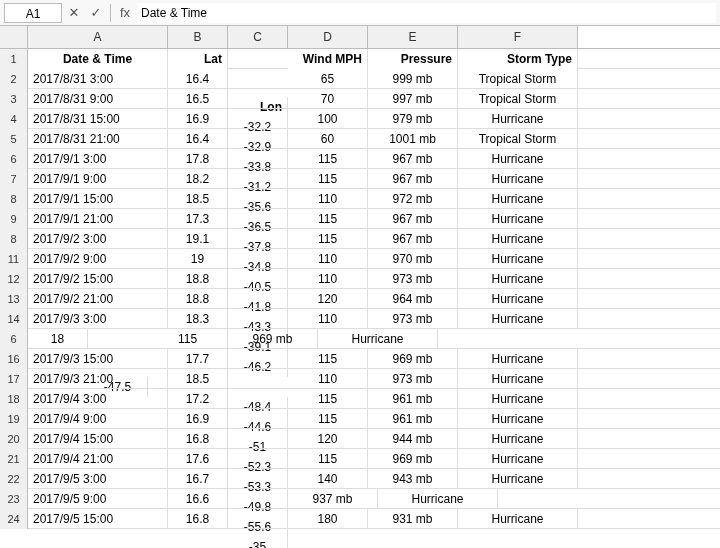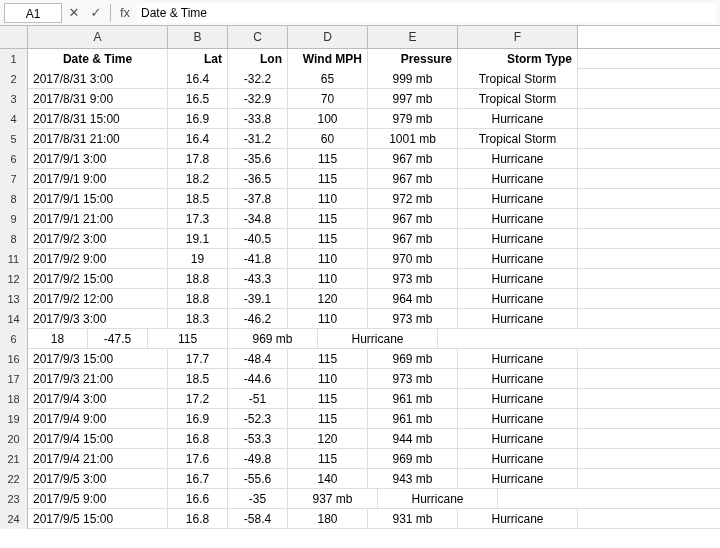--- a/index.html
+++ b/index.html
@@ -111,21 +111,21 @@
       height: 20px;
       border-right: 1px solid #ddd;
       line-height: 20px;
       padding: 0 5px;
       white-space: nowrap;
       overflow: hidden;
       font-size: 12px;
     }
     .cell-a { width: 140px; min-width: 140px; }
     .cell-b { width: 60px; min-width: 60px; text-align: center; }
-    .cell-c { width: 60px; min-width: 60px; text-align: center; }
+    .cell-c { width: 60px; min-width: 60px; text-align: center; margin-top: 48px; }
     .cell-d { width: 80px; min-width: 80px; text-align: center; }
     .cell-e { width: 90px; min-width: 90px; text-align: center; }
     .cell-f { width: 120px; min-width: 120px; text-align: center; }
 
     .header-row .cell {
       font-weight: bold;
       text-align: right;
       background: #fff;
     }
     .header-row .cell-a {
@@ -269,21 +269,21 @@
       <div class="row-num">12</div>
       <div class="cell cell-a">2017/9/2 15:00</div>
       <div class="cell cell-b">18.8</div>
       <div class="cell cell-c">-43.3</div>
       <div class="cell cell-d">110</div>
       <div class="cell cell-e">973 mb</div>
       <div class="cell cell-f">Hurricane</div>
     </div>
       <div class="data-row">
       <div class="row-num">13</div>
-      <div class="cell cell-a">2017/9/2 12:00</div>
+      <div class="cell cell-a">2017/9/2 21:00</div>
       <div class="cell cell-b">18.8</div>
       <div class="cell cell-c">-39.1</div>
       <div class="cell cell-d">120</div>
       <div class="cell cell-e">964 mb</div>
       <div class="cell cell-f">Hurricane</div>
     </div>
       <div class="data-row">
       <div class="row-num">14</div>
       <div class="cell cell-a">2017/9/3 3:00</div>
       <div class="cell cell-b">18.3</div>

